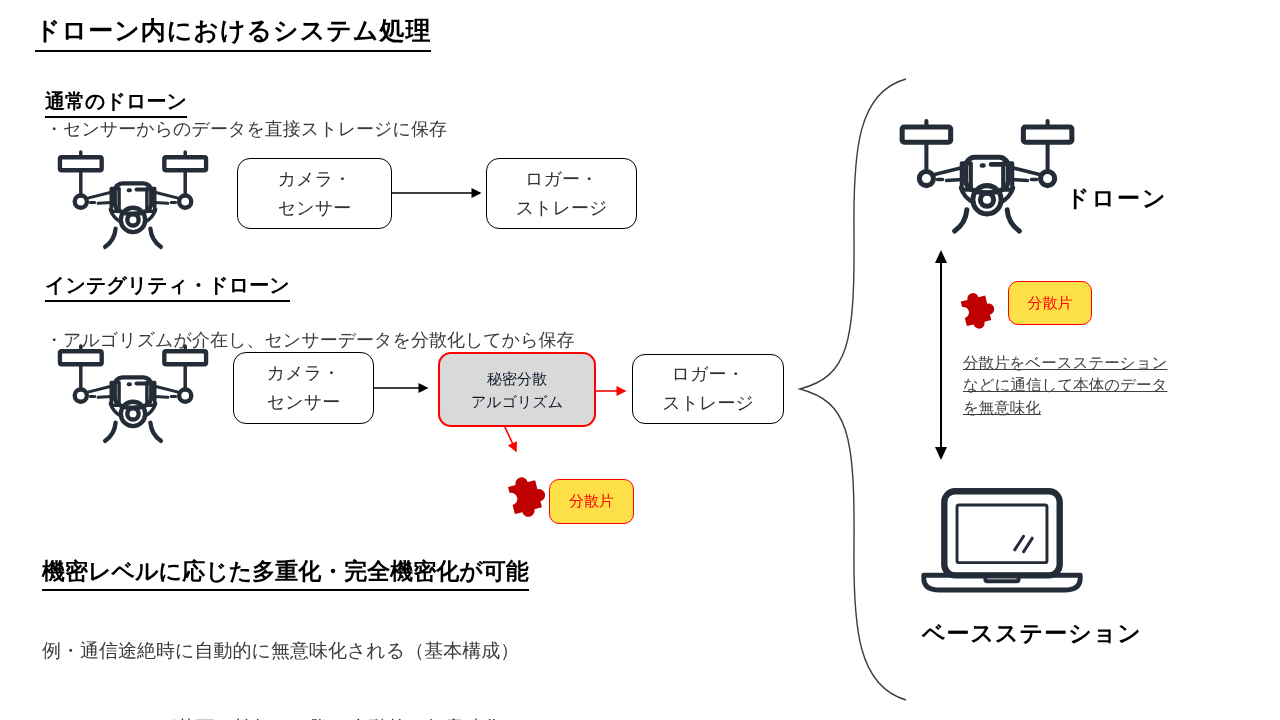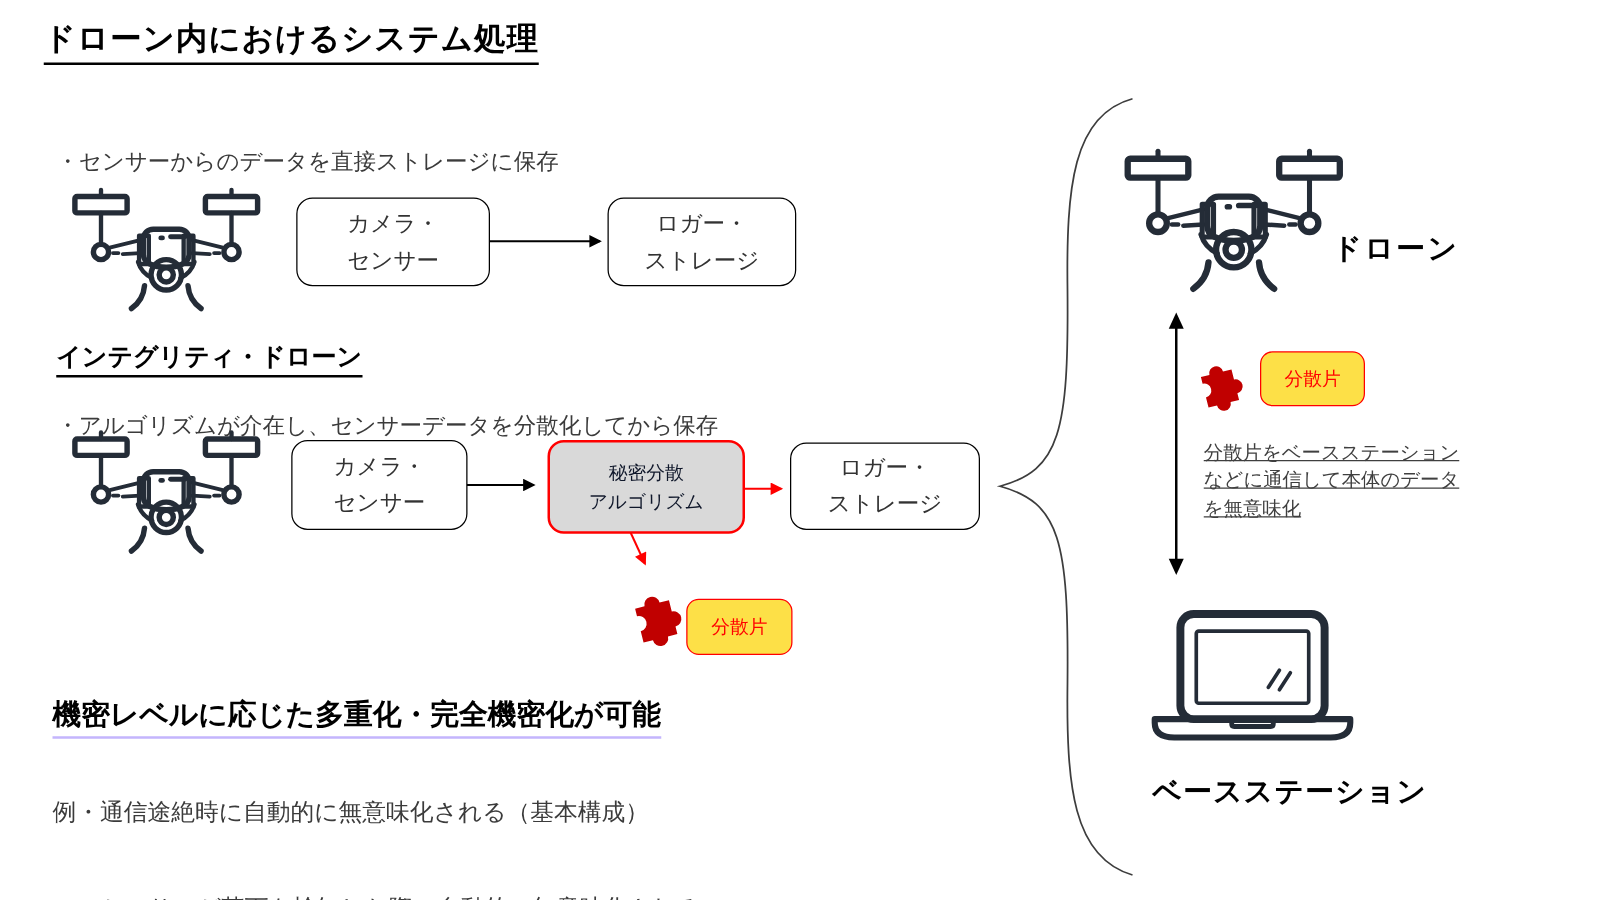--- a/index.html
+++ b/index.html
@@ -4,21 +4,21 @@
 <style>
   html,body{margin:0;padding:0;background:#888;}
   #stage{
     position:relative; width:1280px; height:720px; background:#ffffff;
     font-family:"Liberation Sans","DejaVu Sans",sans-serif; overflow:hidden;
     color:#000;
   }
   .abs{position:absolute;}
   .h1{font-size:25px; font-weight:bold; color:#000; border-bottom:2.5px solid #000; padding-bottom:3px; letter-spacing:1px; white-space:nowrap;}
   .h2{font-size:20px; font-weight:bold; color:#000; border-bottom:2px solid #000; padding-bottom:1px; white-space:nowrap;}
-  .h3{font-size:23px; font-weight:bold; color:#000; border-bottom:2px solid #c4b5fd; padding-bottom:2px; white-space:nowrap;}
+  .h3{font-size:23px; font-weight:bold; color:#000; border-bottom:2px solid #000000; padding-bottom:2px; white-space:nowrap;}
   .body-text{font-size:18px; color:#3b3b3b; white-space:nowrap;}
   .flowbox{
     border:1.6px solid #000; border-radius:13px; background:#fff;
     display:flex; flex-direction:column; align-items:center; justify-content:center;
     font-size:18px; line-height:29px; color:#333; text-align:left; white-space:nowrap;
   }
   .algobox{
     border:2px solid #FF0000; border-radius:13px; background:#D9D9D9;
     display:flex; flex-direction:column; align-items:center; justify-content:center;
     font-size:15px; line-height:23px; color:#0f172a; text-align:center; white-space:nowrap;
@@ -103,20 +103,21 @@
     <path d="M906,79 C858,92 853,150 854,232 C855,345 848,376 800,389 C848,402 855,433 854,546 C853,628 858,686 906,700" fill="none" stroke="#3d3d3d" stroke-width="1.4"></path>
     <g>
       <line x1="941" y1="261" x2="941" y2="449" stroke="#000" stroke-width="2"></line>
       <path d="M941,250 l-6,13 h12 z" fill="#000"></path>
       <path d="M941,460 l-6,-13 h12 z" fill="#000"></path>
     </g>
   </svg>
 
   <div class="abs h1" style="left:35px; top:14px;">ドローン内におけるシステム処理</div>
 
+  <div class="abs h2" style="left:45px; top:88px;">通常のドローン</div>
   <div class="abs body-text" style="left:45px; top:117px;">・センサーからのデータを直接ストレージに保存</div>
 
   <svg class="abs icon-dark" style="left:46px; top:146px;" width="174" height="106">
       <use href="#sym-drone"></use>
     </svg>
 
   <div class="abs flowbox" style="left:237px; top:158px; width:153px; height:69px;">
     <span>カメラ・</span>
     <span>センサー</span>
   </div>

